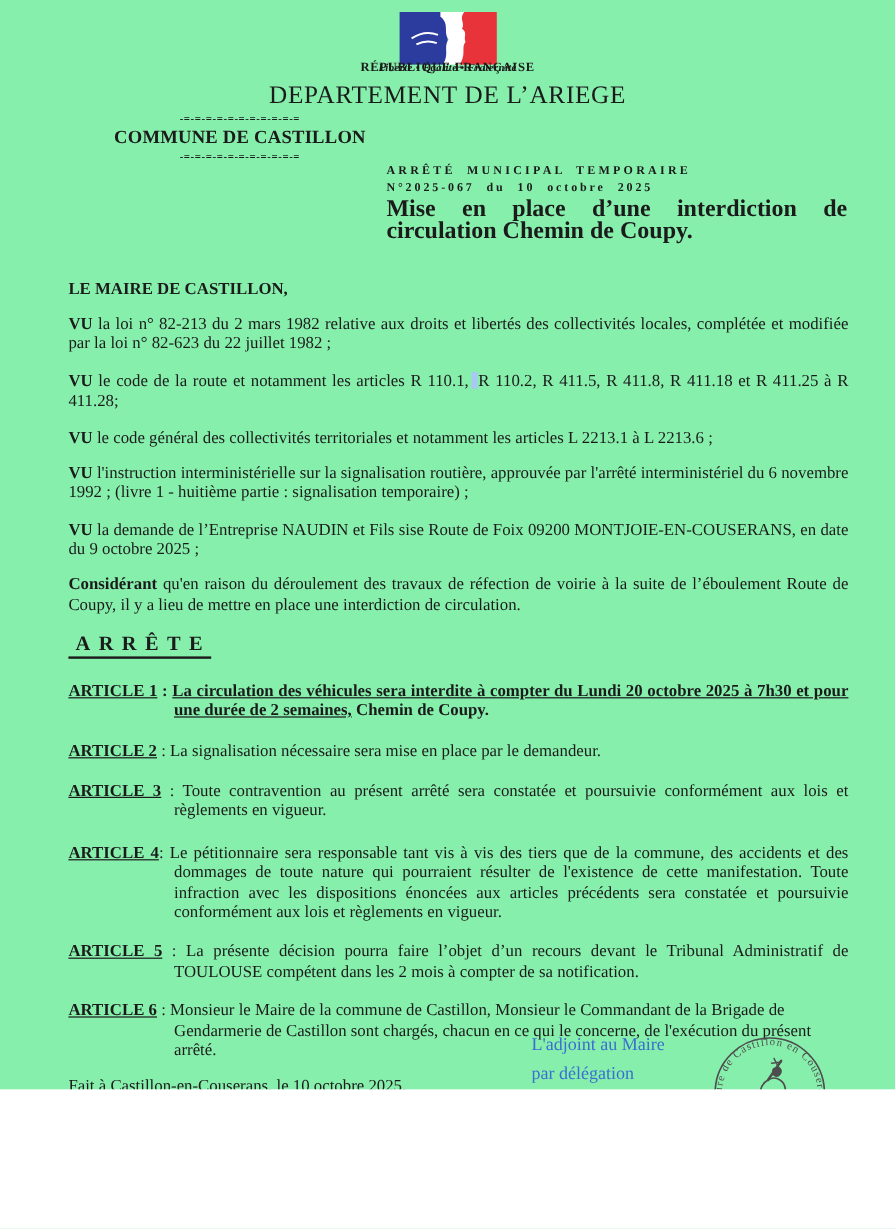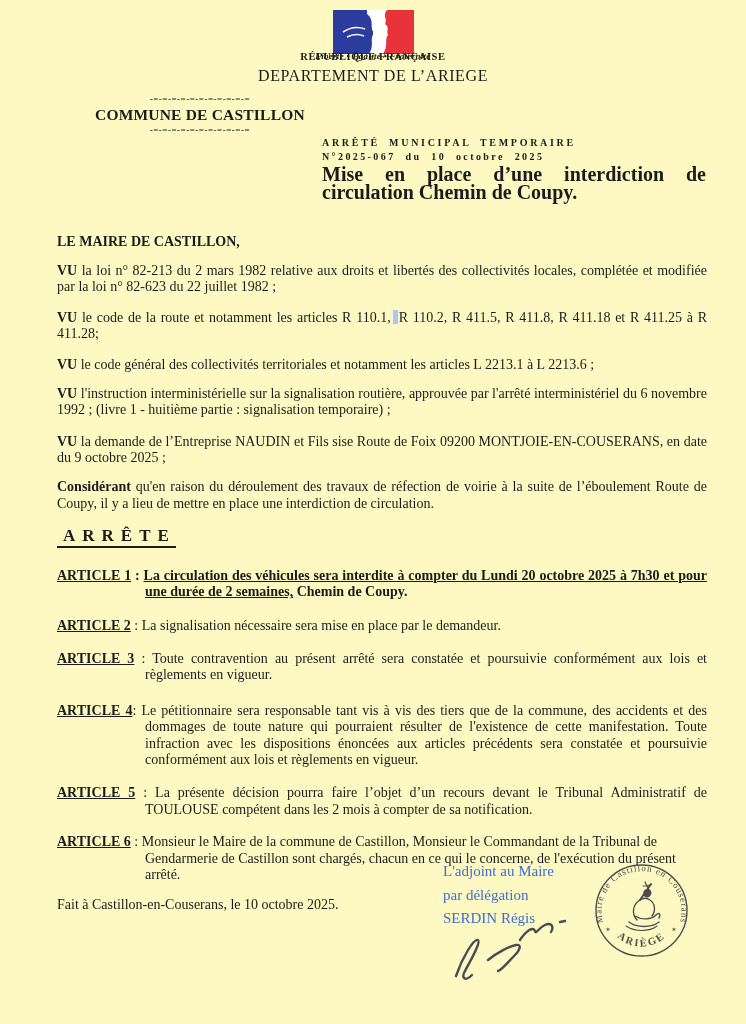--- a/index.html
+++ b/index.html
@@ -1,25 +1,25 @@
 <!DOCTYPE html>
 <html><head>
 <meta charset="utf-8">
 <style>
   html,body{margin:0;padding:0;background:#ffffff;}
   .page{
-    position:relative;width:746px;height:1024px;background:#fef9c3;
+    position:relative;width:746px;height:908px;background:#86efac;
     color:#1b1b1b;font-family:"Liberation Serif",serif;overflow:hidden;
   }
   
   .hdr{position:absolute;top:10px;left:0;right:0;text-align:center;}
   .logo-wrap{display:inline-block;line-height:0;}
   .motto{font-size:9px;font-weight:bold;font-style:italic;margin-top:2px;letter-spacing:.3px;}
   .republic{font-size:10.5px;font-weight:bold;letter-spacing:.6px;margin-top:1px;}
-  .department{font-size:16px;margin-top:3px;letter-spacing:.6px;}
+  .department{font-size:21px;margin-top:3px;letter-spacing:.6px;}
   
   .commune{position:absolute;top:95px;left:95px;text-align:center;}
   .dashes{font-size:9px;font-weight:bold;letter-spacing:.5px;line-height:9px;}
   .commune-name{font-size:15.5px;font-weight:bold;letter-spacing:.2px;margin:2px 0;}
   
   .title{position:absolute;top:137px;left:322px;width:384px;font-weight:bold;}
   .t1{font-size:10px;letter-spacing:2.7px;word-spacing:4px;white-space:nowrap;}
   .t2{font-size:10px;letter-spacing:2.4px;word-spacing:5px;white-space:nowrap;margin-top:3px;}
   .t3{font-size:20px;text-align:justify;margin-top:4px;line-height:17.5px;}
   
@@ -103,21 +103,21 @@
     <p class="article a1"><span class="lbl">ARTICLE 1</span><span> : </span><span class="u">La circulation des véhicules sera interdite à compter du Lundi 20 octobre 2025 à 7h30 et pour une durée de 2 semaines,</span><span> Chemin de Coupy.</span></p>
 
     <p class="article left mb11"><span class="lbl">ARTICLE 2</span><span> : </span><span>La signalisation nécessaire sera mise en place par le demandeur.</span></p>
 
     <p class="article mb19"><span class="lbl">ARTICLE 3</span><span> : </span><span>Toute contravention au présent arrêté sera constatée et poursuivie conformément aux lois et règlements en vigueur.</span></p>
 
     <p class="article mb15"><span class="lbl">ARTICLE 4</span><span>: </span><span>Le pétitionnaire sera responsable tant vis à vis des tiers que de la commune, des accidents et des dommages de toute nature qui pourraient résulter de l'existence de cette manifestation. Toute infraction avec les dispositions énoncées aux articles précédents sera constatée et poursuivie conformément aux lois et règlements en vigueur.</span></p>
 
     <p class="article mb14"><span class="lbl">ARTICLE 5</span><span> : </span><span>La présente décision pourra faire l’objet d’un recours devant le Tribunal Administratif de TOULOUSE compétent dans les 2 mois à compter de sa notification.</span></p>
 
-    <p class="article left mb13"><span class="lbl">ARTICLE 6</span><span> : </span><span>Monsieur le Maire de la commune de Castillon, Monsieur le Commandant de la Tribunal de Gendarmerie de Castillon sont chargés, chacun en ce qui le concerne, de l'exécution du présent arrêté.</span></p>
+    <p class="article left mb13"><span class="lbl">ARTICLE 6</span><span> : </span><span>Monsieur le Maire de la commune de Castillon, Monsieur le Commandant de la Brigade de Gendarmerie de Castillon sont chargés, chacun en ce qui le concerne, de l'exécution du présent arrêté.</span></p>
 
     <p class="closing left">Fait à Castillon-en-Couserans, le 10 octobre 2025.</p>
   </div>
 
   <div class="sig-blue" style="color:#3b6ed2;">
     <div>L'adjoint au Maire</div>
     <div>par délégation</div>
     <div>SERDIN Régis</div>
   </div>
 

